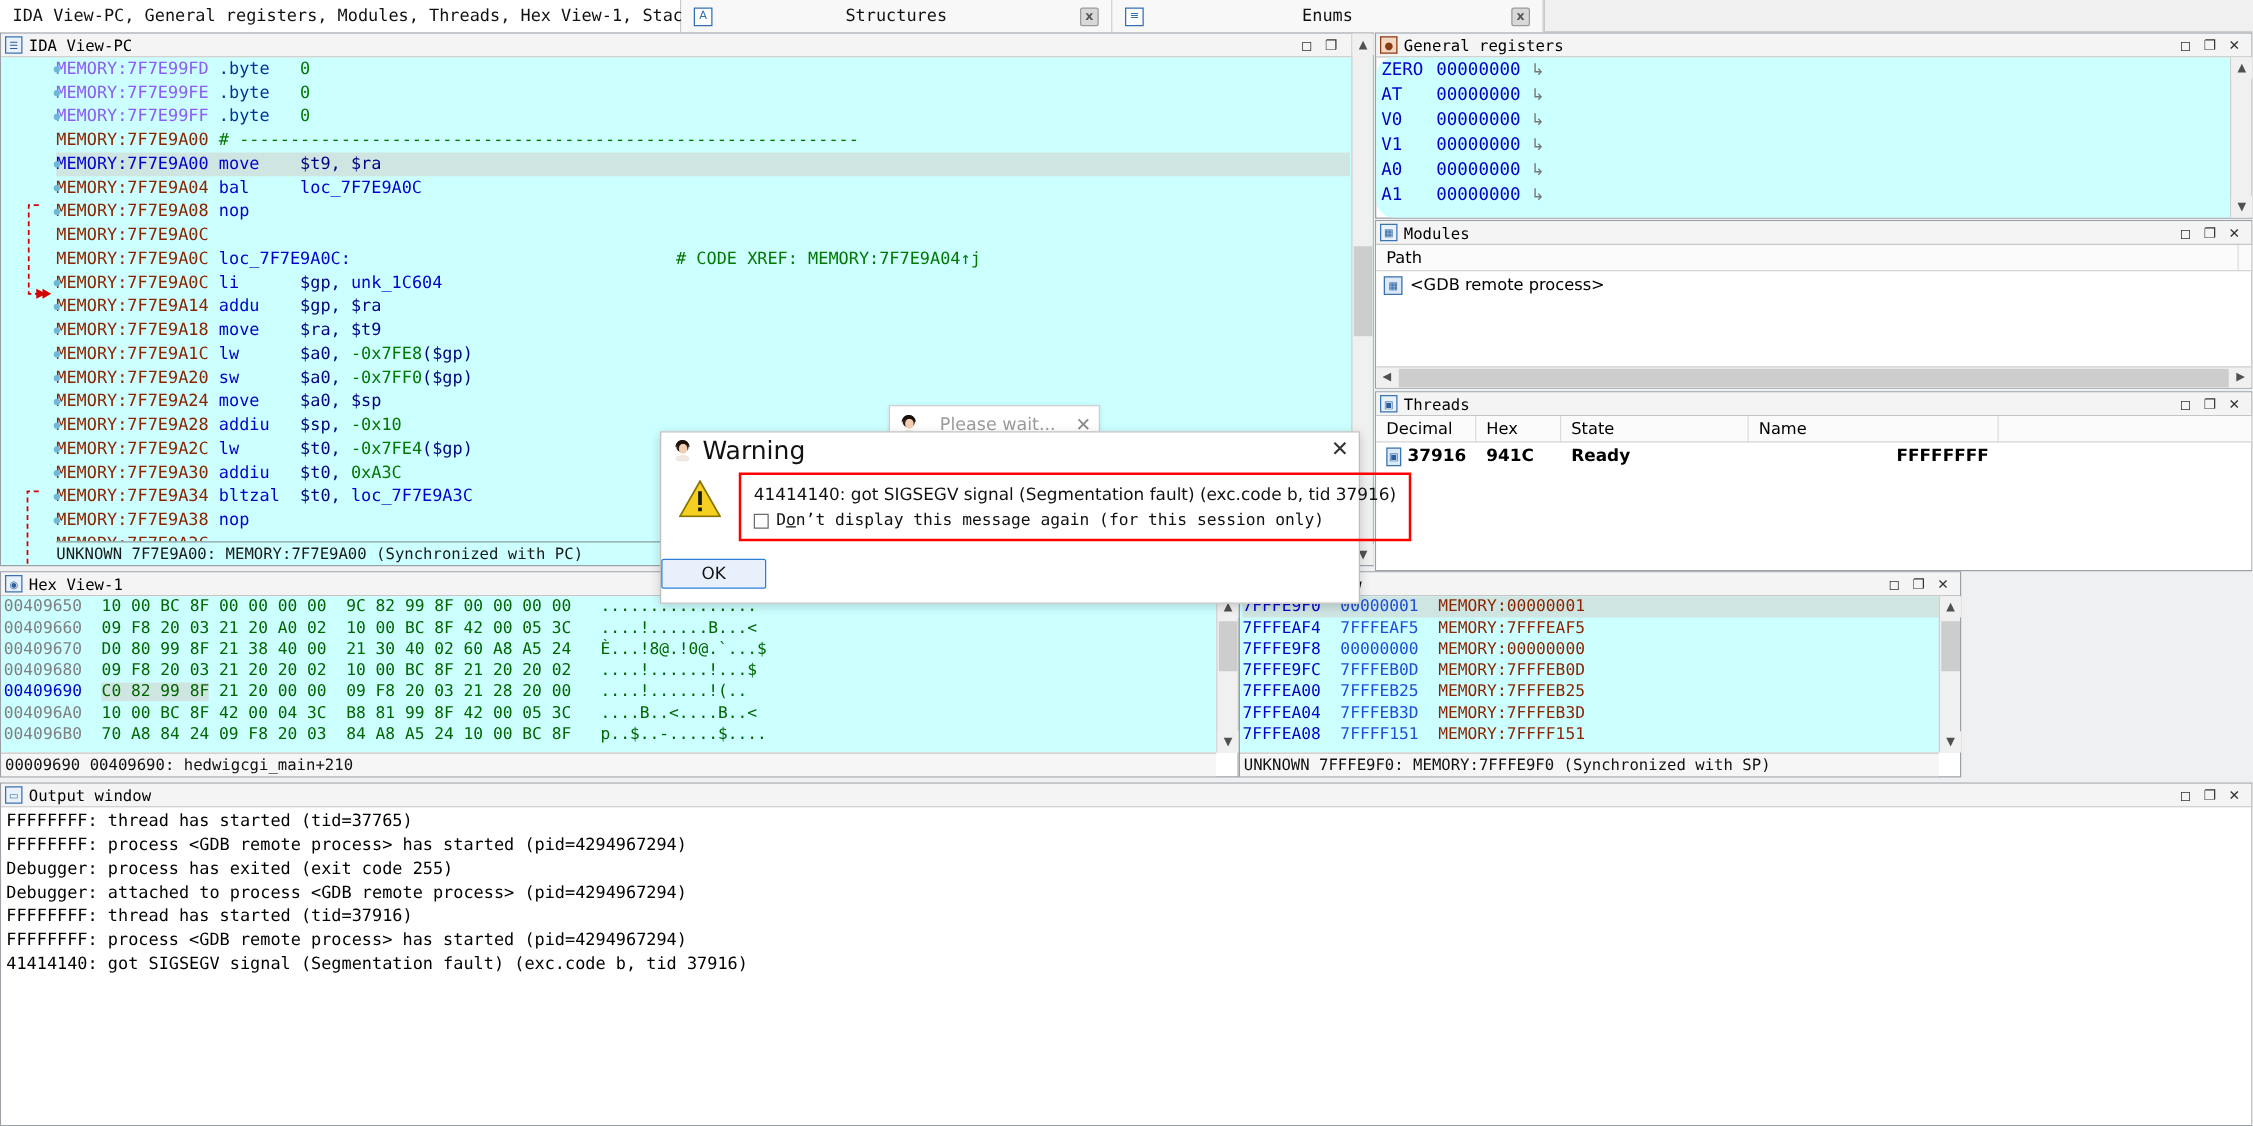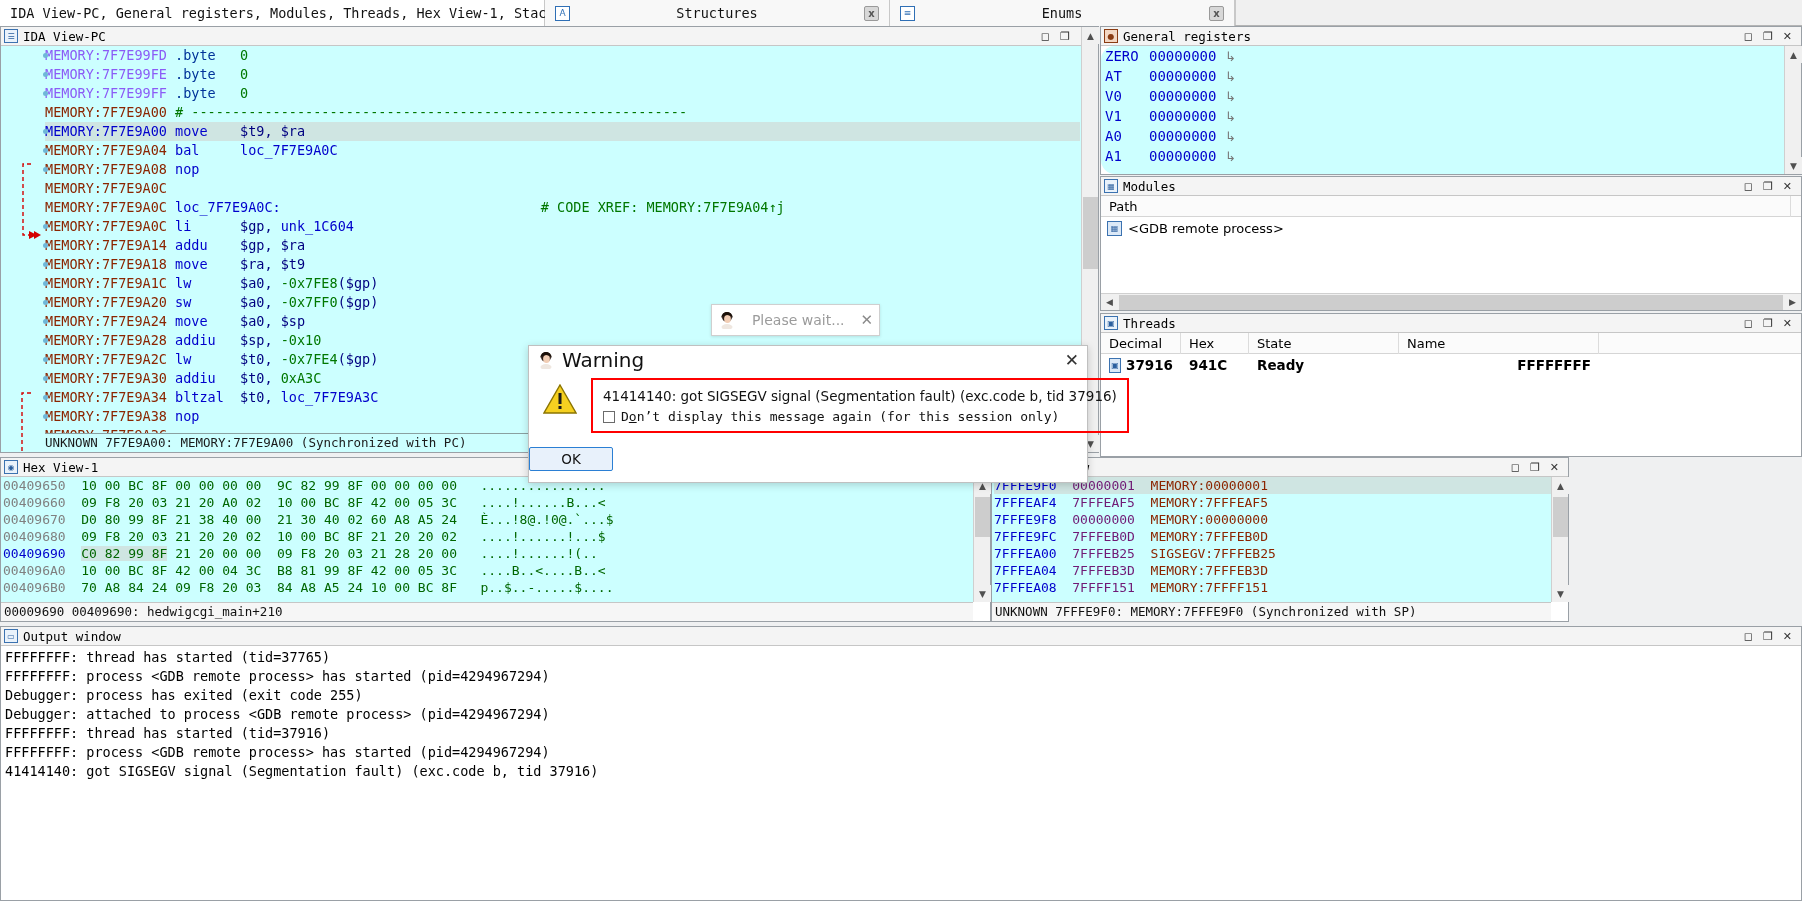--- a/index.html
+++ b/index.html
@@ -125,21 +125,21 @@
   
   #stackview { left: 991px; top: 457px; width: 578px; height: 165px; }
   .stackbody {
     position: absolute; left: 0; top: 19px; right: 0; bottom: 19px;
     background: #ccffff; overflow: hidden; padding-left: 2px;
   }
   .sline { height: 17px; line-height: 17px; white-space: pre;
            font-family: "DejaVu Sans Mono", monospace; font-size: 13px; color: #0000cc; }
   .sline.hl { background: #cfe5e2; }
   .sline .s1 { color: #0000cc; }
-  .sline .s2 { color: #701a75; }
+  .sline .s2 { color: #1d4ed8; }
   .sline .s3 { color: #8b2500; }
 
   
   #outwin { left: 0; top: 626px; width: 1802px; height: 275px; }
   .outbody {
     position: absolute; left: 0; top: 19px; right: 0; bottom: 0;
     background: #ffffff; overflow: hidden; padding: 2px 4px;
   }
   .oline { height: 19px; line-height: 19px; white-space: pre;
            font-family: "DejaVu Sans Mono", monospace; font-size: 13.5px; color: #000; }
@@ -179,21 +179,21 @@
   #threads { left: 1100px; top: 313px; width: 702px; height: 144px; }
   .thbody { position: absolute; left: 0; top: 19px; right: 0; bottom: 0; background: #fff; }
   .throw { display: flex; align-items: center; height: 23px;
            font-family: "DejaVu Sans", sans-serif; font-size: 13.5px;
            font-weight: bold; color: #000; }
   .throw > div { padding: 0 8px; height: 23px; line-height: 23px; display: flex;
                  align-items: center; gap: 5px; }
 
   
   #pleasewait {
-    position: absolute; left: 711px; top: 304px; width: 169px; height: 31px;
+    position: absolute; left: 711px; top: 324px; width: 169px; height: 31px;
     background: #fff; border: 1px solid #cfcfcf; display: flex; align-items: center;
     padding: 15px 6px; gap: 6px; box-shadow: 0 1px 3px rgba(0,0,0,.12);
   }
   .pw-title { flex: 1; text-align: center; color: #9b9b9b;
               font-family: "DejaVu Sans", sans-serif; font-size: 14px; }
   .pw-x { color: #8a8a8a; font-family: "DejaVu Sans", sans-serif; font-size: 15px; }
 
   #warnbox {
     position: absolute; left: 528px; top: 345px; width: 560px; height: 138px;
     background: #fff; border: 1px solid #c0c0c0; box-shadow: 0 2px 8px rgba(0,0,0,.18);
@@ -437,21 +437,21 @@
         <span class="wbtn">◻</span>
         <span class="wbtn">❐</span>
         <span class="wbtn">✕</span>
       </span>
     </div>
     <div class="stackbody" id="stacklines">
         <div class="sline hl"><span class="s1">7FFFE9F0</span>  <span class="s2">00000001</span>  <span class="s3">MEMORY:00000001</span></div>
         <div class="sline"><span class="s1">7FFFEAF4</span>  <span class="s2">7FFFEAF5</span>  <span class="s3">MEMORY:7FFFEAF5</span></div>
         <div class="sline"><span class="s1">7FFFE9F8</span>  <span class="s2">00000000</span>  <span class="s3">MEMORY:00000000</span></div>
         <div class="sline"><span class="s1">7FFFE9FC</span>  <span class="s2">7FFFEB0D</span>  <span class="s3">MEMORY:7FFFEB0D</span></div>
-        <div class="sline"><span class="s1">7FFFEA00</span>  <span class="s2">7FFFEB25</span>  <span class="s3">SIGSEGV:7FFFEB25</span></div>
+        <div class="sline"><span class="s1">7FFFEA00</span>  <span class="s2">7FFFEB25</span>  <span class="s3">MEMORY:7FFFEB25</span></div>
         <div class="sline"><span class="s1">7FFFEA04</span>  <span class="s2">7FFFEB3D</span>  <span class="s3">MEMORY:7FFFEB3D</span></div>
         <div class="sline"><span class="s1">7FFFEA08</span>  <span class="s2">7FFFF151</span>  <span class="s3">MEMORY:7FFFF151</span></div>
       </div>
     <div class="hexstatus">UNKNOWN 7FFFE9F0: MEMORY:7FFFE9F0 (Synchronized with SP)</div>
     <div class="vscroll" style="top:19px;bottom:19px;">
       <div class="vs-up">▲</div>
       <div class="vs-thumb" style="top:20px;height:40px;"></div>
       <div class="vs-dn">▼</div>
     </div>
   </div>

